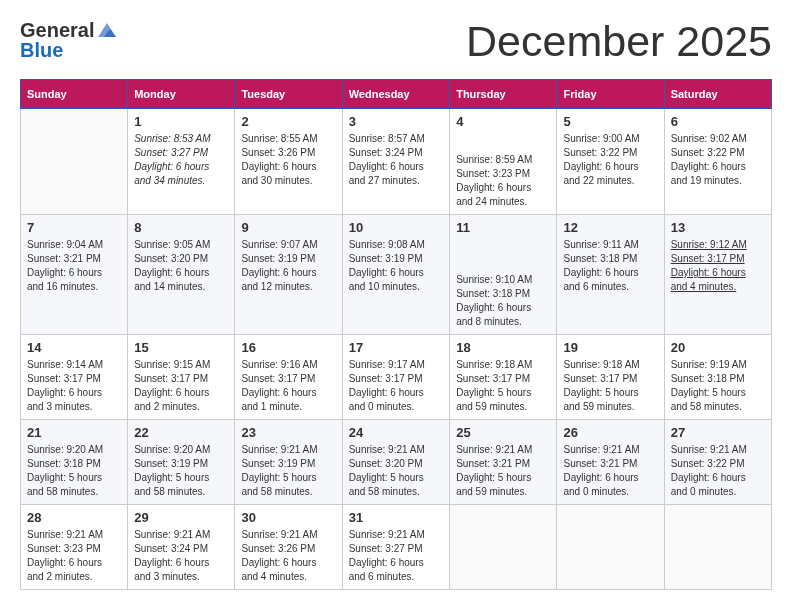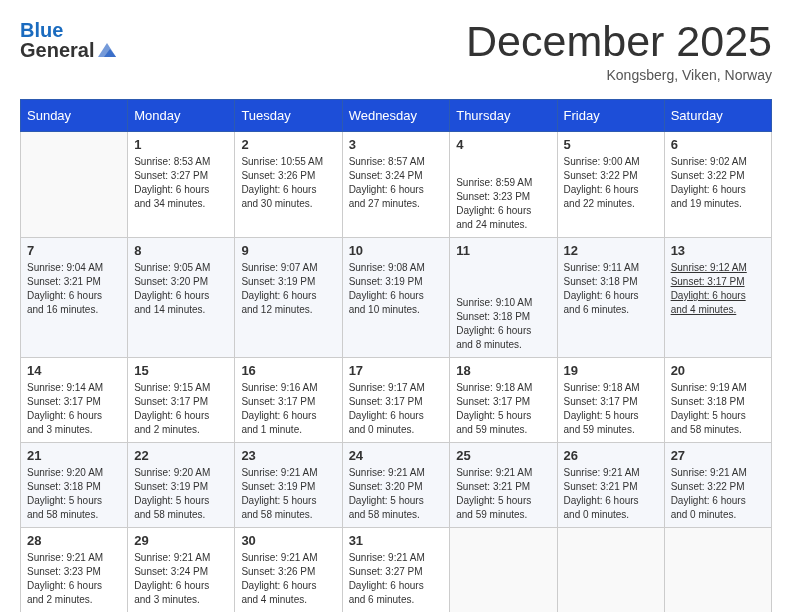--- a/index.html
+++ b/index.html
@@ -46,24 +46,24 @@
       font-size: 14px;
       color: #555;
       margin-top: 4px;
     }
     .calendar-table {
       width: 100%;
       border-collapse: collapse;
       border: 1px solid #ccc;
     }
     .calendar-table th {
-      background-color: #1d4ed8;
+      background-color: #be185d;
       color: #fff;
-      font-size: 13px;
-      font-weight: normal;
+      font-size: 11px;
+      font-weight: bold;
       padding: 8px 6px;
       text-align: left;
       border: 1px solid #2d5ab0;
     }
     .calendar-table td {
       vertical-align: top;
       border: 1px solid #ccc;
       padding: 5px 6px;
       min-height: 80px;
       width: 108px;
@@ -86,63 +86,62 @@
     .row-alt {
       background: #f5f7fb;
     }
   </style>
 </head>
 <body>
 
 <div class="header-section">
   <div class="logo">
     <div style="line-height:1">
-      <div>
-        <span class="logo-text-blue">Blue</span>
-      </div>
       <div style="display:flex;align-items:center;gap:2px">
         <span class="logo-text-general">General</span>
         <svg width="22" height="18" viewBox="0 0 22 18">
           <polygon points="2,16 11,2 20,16" fill="#3b6fc9" opacity="0.7"></polygon>
           <polygon points="8,16 14,8 20,16" fill="#3b6fc9"></polygon>
         </svg>
       </div>
+      <div>
+        <span class="logo-text-blue">Blue</span>
+      </div>
     </div>
   </div>
   <div class="title-section">
     <div class="month-title">December 2025</div>
-    <div class="location">Kongsberg, Viken, Norway</div>
   </div>
 </div>
 
 <table class="calendar-table">
   <thead>
     <tr>
     <th>Sunday</th>
         <th>Monday</th>
         <th>Tuesday</th>
         <th>Wednesday</th>
         <th>Thursday</th>
         <th>Friday</th>
         <th>Saturday</th>
       </tr>
   </thead>
   <tbody id="calendar-body">
   <tr>
         <td class="empty-cell"></td>
         <td>
           <span class="day-number">1</span>
-          <div class="day-info" style="white-space: pre-line;">Sunrise: 8:53 AM
+          <div class="day-info" style="white-space: pre-line; font-style: italic;">Sunrise: 8:53 AM
 Sunset: 3:27 PM
 Daylight: 6 hours
 and 34 minutes.</div>
         </td>
         <td>
           <span class="day-number">2</span>
-          <div class="day-info" style="white-space: pre-line;">Sunrise: 10:55 AM
+          <div class="day-info" style="white-space: pre-line;">Sunrise: 8:55 AM
 Sunset: 3:26 PM
 Daylight: 6 hours
 and 30 minutes.</div>
         </td>
         <td>
           <span class="day-number">3</span>
           <div class="day-info" style="white-space: pre-line;">Sunrise: 8:57 AM
 Sunset: 3:24 PM
 Daylight: 6 hours
 and 27 minutes.</div>

